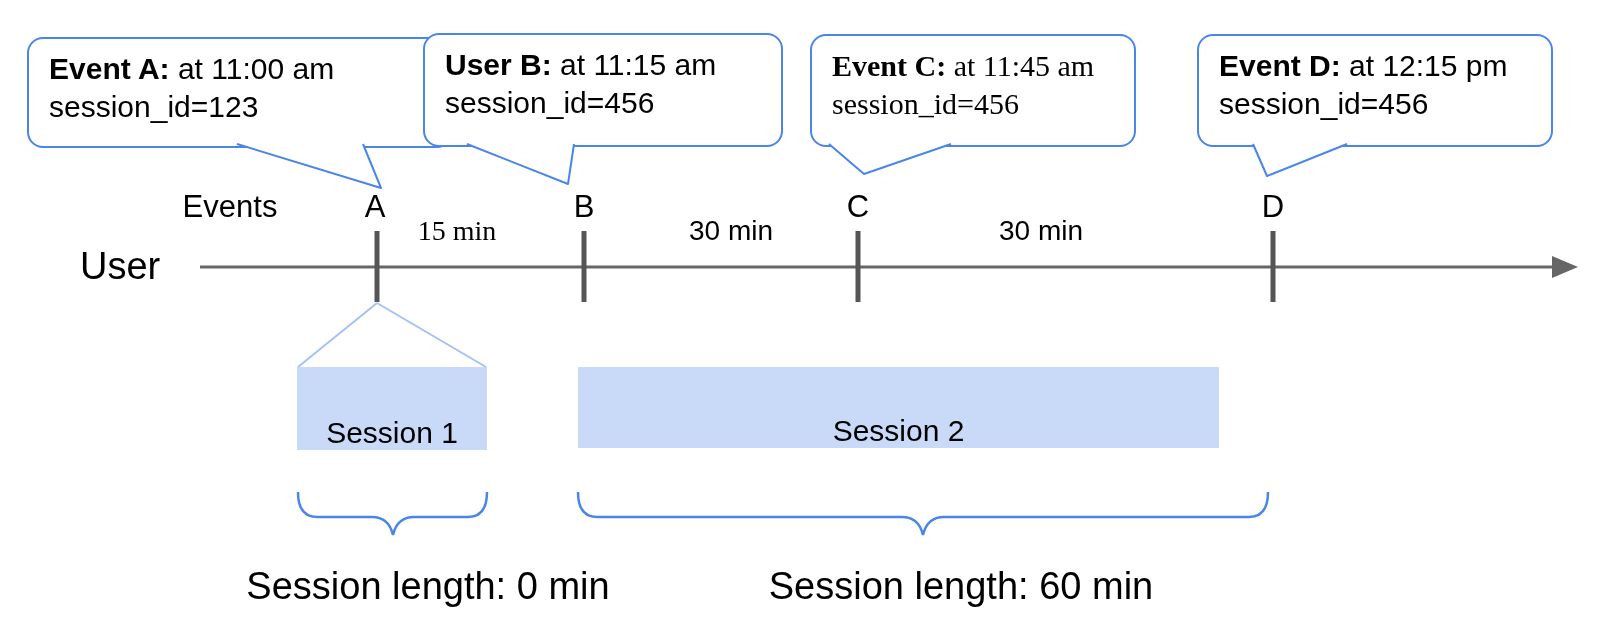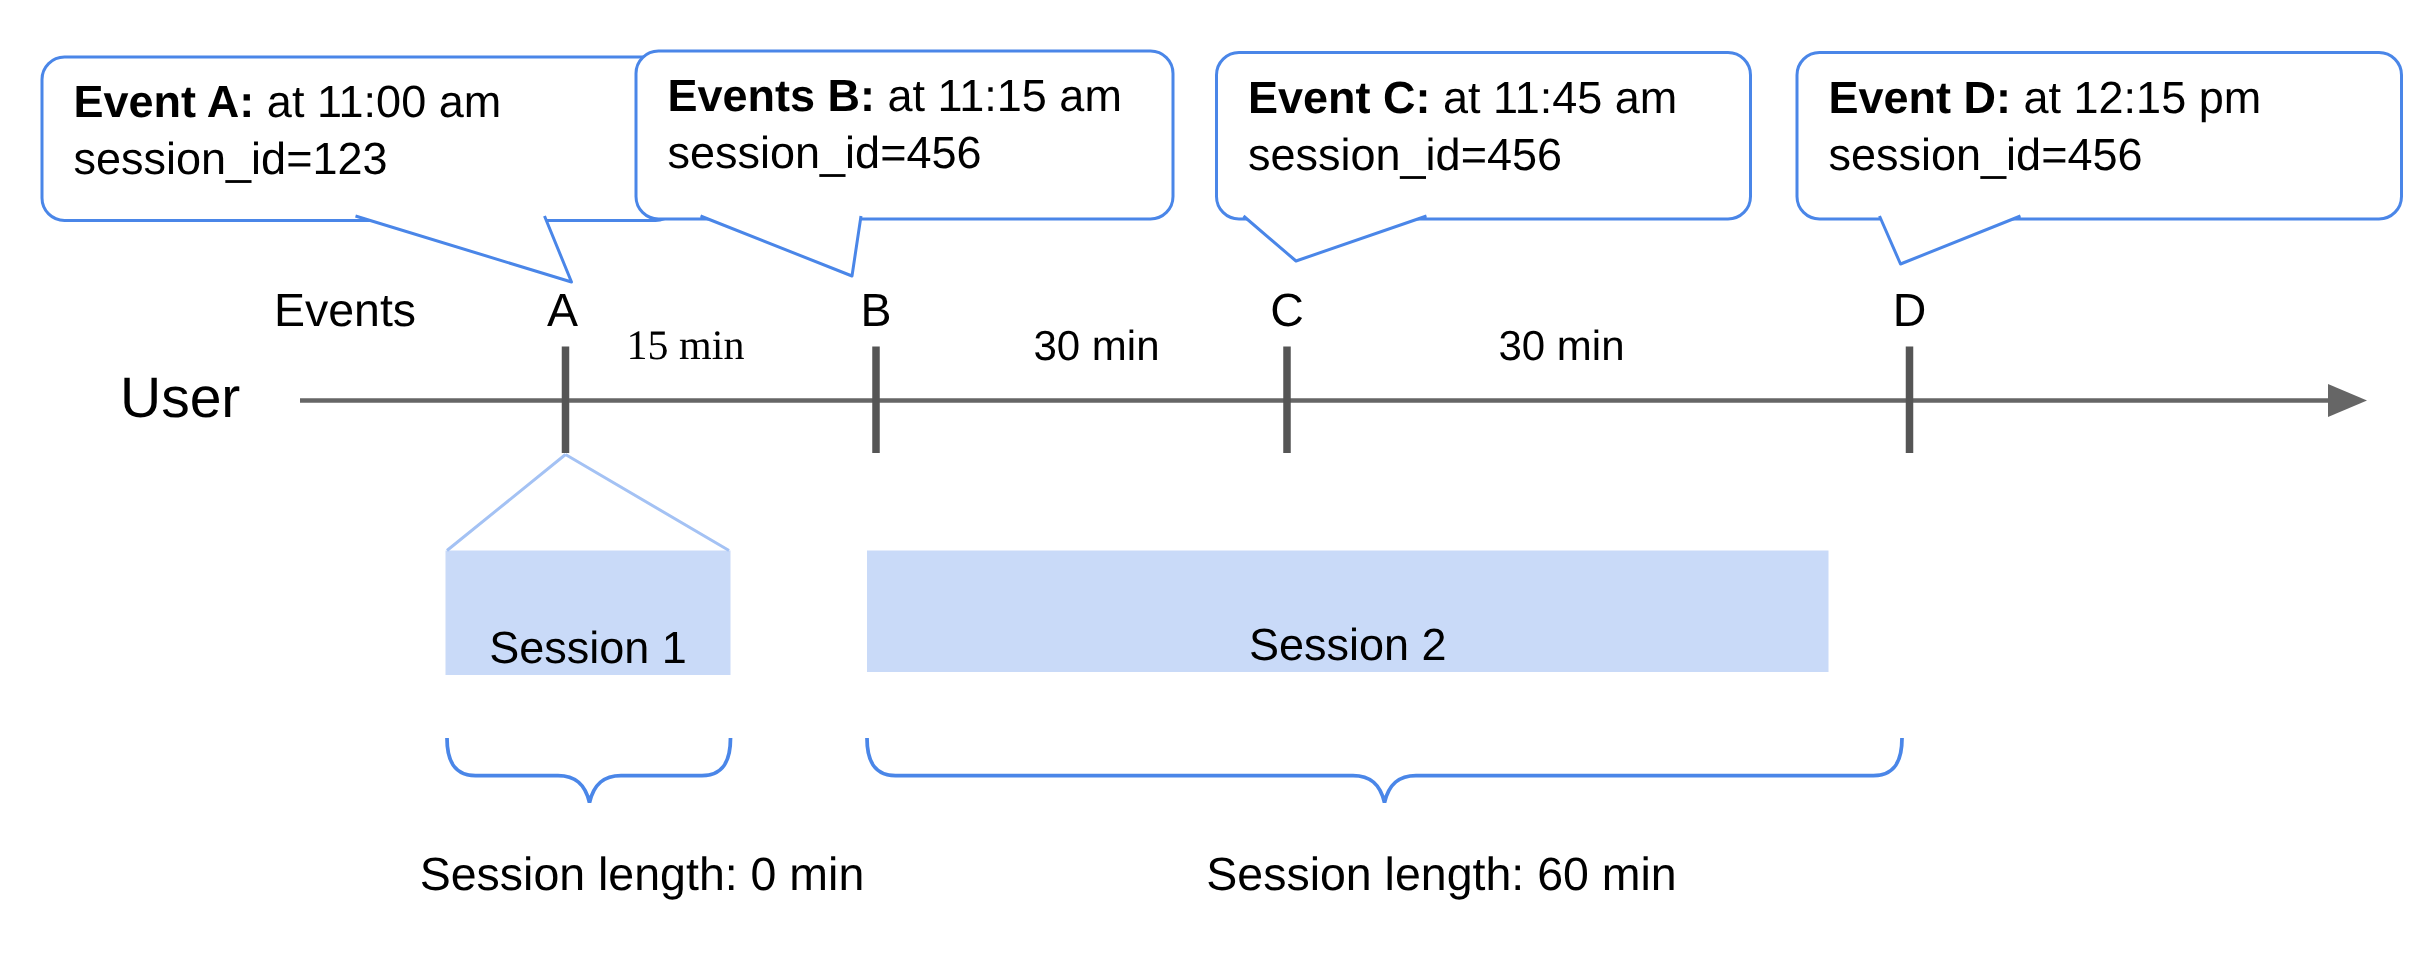--- a/index.html
+++ b/index.html
@@ -23,51 +23,51 @@
     line-height:38px;
     white-space:nowrap;
   }
   .bubble b{font-weight:bold;}
   
   .lbl{position:absolute;text-align:center;}
   .events-label{font-size:31px;}
   .user-label{font-size:38px;text-align:left;}
   .letter{font-size:31px;width:44px;}
   .interval{font-size:28px;width:120px;}
-  .length-label{font-size:31px;width:420px;text-align:center;}
+  .length-label{font-size:38px;width:420px;text-align:center;}
   
   .bar{
     position:absolute;
     background:#c9daf8;
     display:flex;align-items:flex-end;justify-content:center;
     font-size:30px;
   }
   svg.overlay{position:absolute;left:0;top:0;pointer-events:none;}
 </style>
 </head>
 <body>
 
 <div class="diagram">
 
   <div class="bubble" style="left:27px;top:37px;width:426px;height:111px;">
     <div><b>Event A:</b><span> at 11:00 am</span></div>
     <div>session_id=123</div>
   </div>
 
   <div class="bubble" style="left:423px;top:33px;width:360px;height:114px;">
-    <div><b>Events B:</b><span> at 11:15 am</span></div>
+    <div><b>User B:</b><span> at 11:15 am</span></div>
     <div>session_id=456</div>
   </div>
 
-  <div class="bubble" style="left:810px;top:34px;width:358px;height:113px;">
+  <div class="bubble" style="left:810px;top:34px;width:326px;height:113px;font-family:Liberation Serif, serif;">
     <div><b>Event C:</b><span> at 11:45 am</span></div>
     <div>session_id=456</div>
   </div>
 
-  <div class="bubble" style="left:1197px;top:34px;width:405px;height:113px;">
+  <div class="bubble" style="left:1197px;top:34px;width:356px;height:113px;">
     <div><b>Event D:</b><span> at 12:15 pm</span></div>
     <div>session_id=456</div>
   </div>
 
   <div class="lbl events-label" style="left:170px;top:189px;width:120px;">Events</div>
   <div class="lbl user-label" style="left:80px;top:245px;width:120px;">User</div>
 
   <div class="lbl letter" style="left:353px;top:189px;">A</div>
   <div class="lbl letter" style="left:562px;top:189px;">B</div>
   <div class="lbl letter" style="left:836px;top:189px;">C</div>

